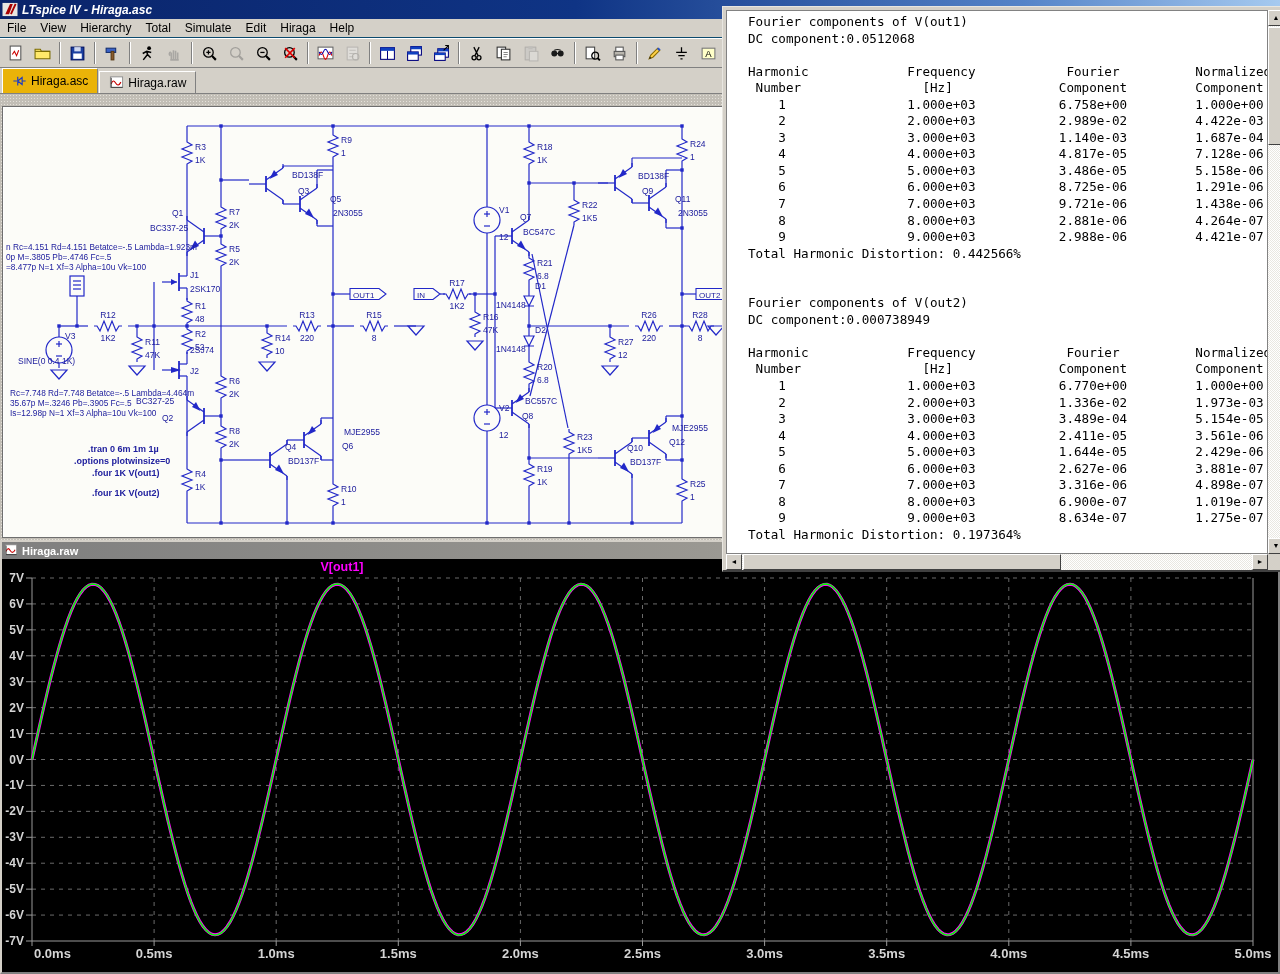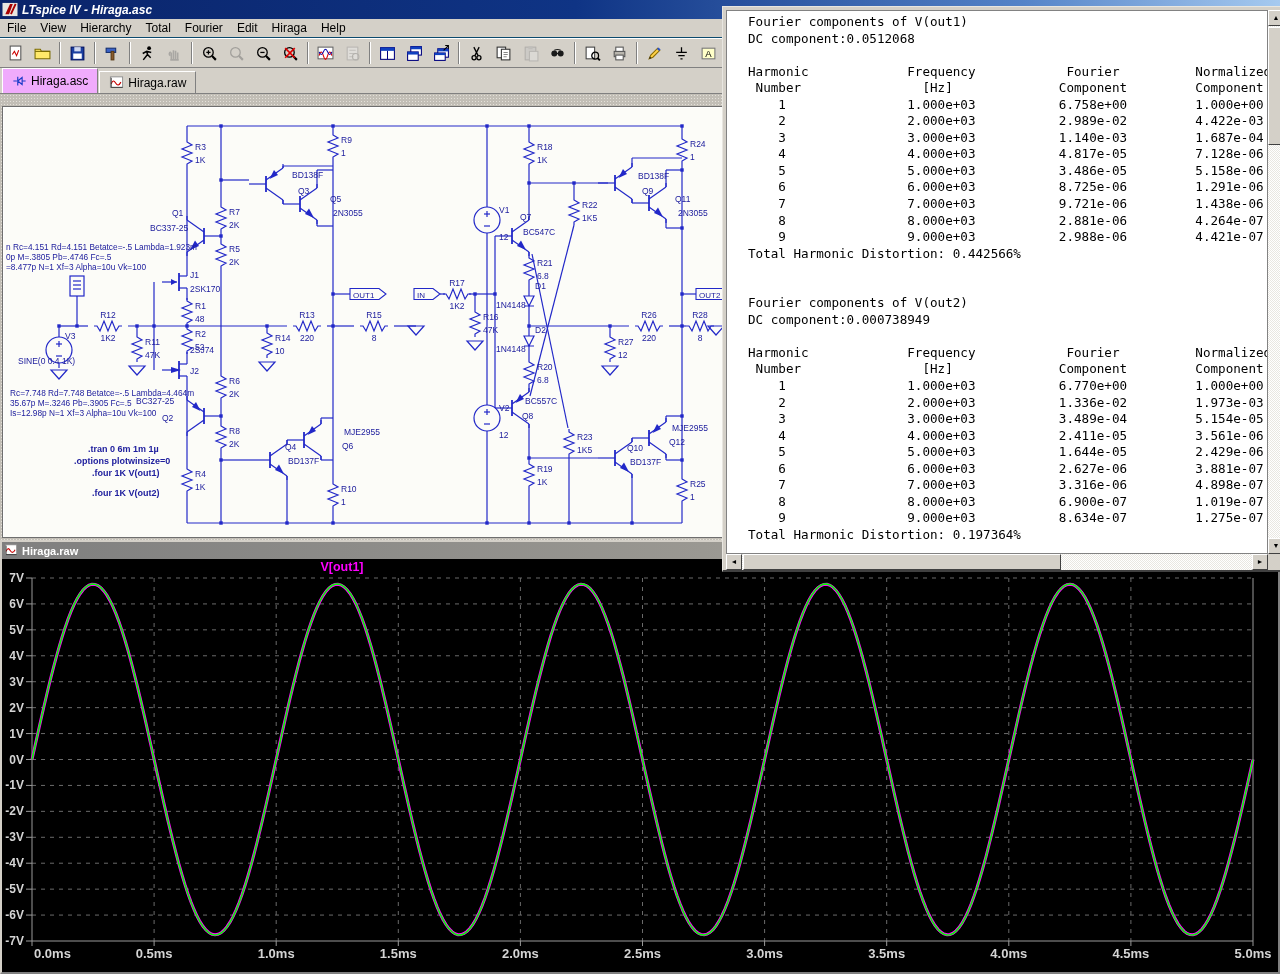--- a/index.html
+++ b/index.html
@@ -22,21 +22,21 @@
     border:1px solid transparent;}
   .tbtn svg{width:17px;height:17px;}
   .tbtn.disabled{opacity:.45;filter:grayscale(1);}
   .tsep{width:1px;height:22px;background:#808080;border-right:1px solid #fff;margin:0 3px;}
   #tabbar{left:0;top:68px;width:1280px;height:26px;z-index:5;background:#d4d0c8;
     display:flex;align-items:flex-end;padding-left:2px;box-sizing:border-box;
     border-bottom:1px solid #808080;}
   .tab{height:21px;display:flex;align-items:center;gap:4px;font-size:12px;
     padding:0 9px;background:#d4d0c8;border:1px solid #808080;border-bottom:none;
     border-top-color:#fff;border-left-color:#fff;margin-right:1px;position:relative;}
-  .tab.active{height:24px;background:#f0abfc;z-index:2;}
+  .tab.active{height:24px;background:#eab308;z-index:2;}
   .tab svg{width:15px;height:14px;}
   
   #mdi{left:0;top:94px;width:1280px;height:880px;z-index:1;background:#c2beb6;
     background-image:radial-gradient(#e4e1da 26%,transparent 27%);background-size:3px 3px;}
   
   #schwin{left:2px;top:106px;width:722px;height:432px;z-index:2;
     background:#fcfcf8;border:1px solid #6e6e6e;box-sizing:border-box;
     box-shadow:inset 1px 1px 0 #fff;text-align:center;}
   #schsvg{position:absolute;left:1px;top:1px;}
   
@@ -80,21 +80,21 @@
     <path d="M9 13 L14 2" stroke="#a80000" stroke-width="2" fill="none"></path>
   </svg>
   <span>LTspice IV - Hiraga.asc</span>
 </div>
 
 <div class="abs" id="menubar">
     <div class="menu-item">File</div>
     <div class="menu-item">View</div>
     <div class="menu-item">Hierarchy</div>
     <div class="menu-item">Total</div>
-    <div class="menu-item">Fourier</div>
+    <div class="menu-item">Simulate</div>
     <div class="menu-item">Edit</div>
     <div class="menu-item">Hiraga</div>
     <div class="menu-item">Help</div>
   </div>
 
 <div class="abs" id="toolbar">
     <div class="tbtn">
       <svg viewBox="0 0 16 16">
         <rect x="3" y="1" width="10" height="13" fill="#fff" stroke="#555"></rect>
         <path d="M5 9 l2-3 2 4 2-5" stroke="#c00" fill="none"></path>

